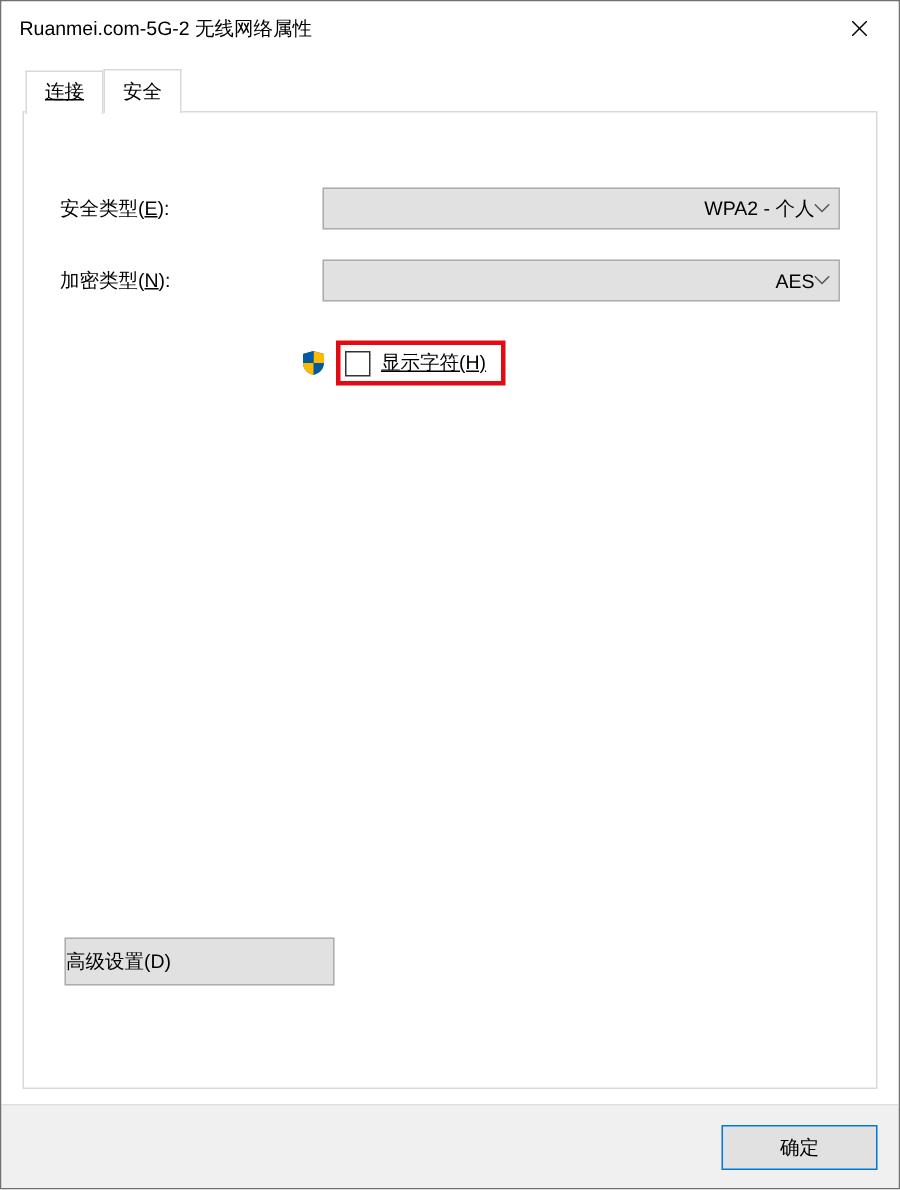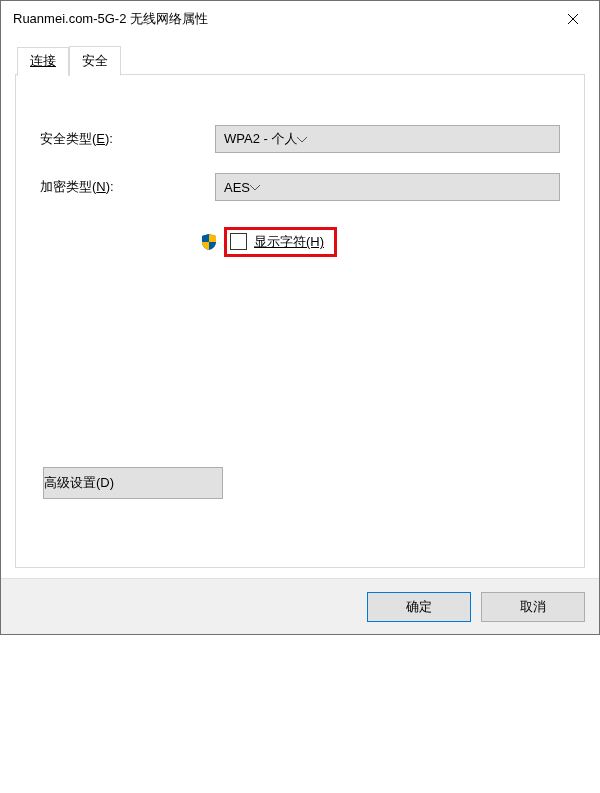--- a/index.html
+++ b/index.html
@@ -7,21 +7,21 @@
       font-family: "Microsoft YaHei", "Segoe UI", Tahoma, sans-serif;
       font-size: 12px;
       background: #ffffff;
       width: 600px;
       height: 793px;
       overflow: hidden;
       color: #000;
     }
     .window {
       width: 600px;
-      height: 635px;
+      height: 793px;
       background: #ffffff;
       display: flex;
       flex-direction: column;
       border: 1px solid #707070;
     }
     .titlebar {
       height: 36px;
       display: flex;
       align-items: center;
       padding: 0 4px 0 12px;
@@ -104,21 +104,21 @@
       color: #000;
     }
     .form-label u { text-decoration: underline; }
     .combo {
       flex: 1;
       height: 28px;
       border: 1px solid #adadad;
       background: #e1e1e1;
       display: flex;
       align-items: center;
-      justify-content: flex-start;
+      justify-content: flex-end;
       padding: 0 6px 0 8px;
       font-size: 13px;
     }
     .combo .chev {
       font-size: 10px;
       color: #555;
     }
     .textfield {
       flex: 1;
       height: 28px;
@@ -137,21 +137,21 @@
       margin-top: 6px;
     }
     .shield-icon {
       margin-right: 6px;
       display: inline-flex;
     }
     .highlight {
       border: 3px solid #e30b13;
       padding: 3px 10px 3px 3px;
       display: inline-flex;
-      align-items: flex-start;
+      align-items: center;
     }
     .checkbox {
       width: 17px;
       height: 17px;
       border: 1px solid #333;
       background: #fff;
       margin-right: 7px;
       display: inline-block;
       flex-shrink: 0;
     }
@@ -262,17 +262,14 @@
         </div>
 
       </div>
     </div>
   </div>
 
   <div class="footer">
     <div class="footer-btn default">
       <span>确定</span>
     </div>
-    <div class="footer-btn">
-      <span>取消</span>
-    </div>
   </div>
 </div>
 
 </body></html>

